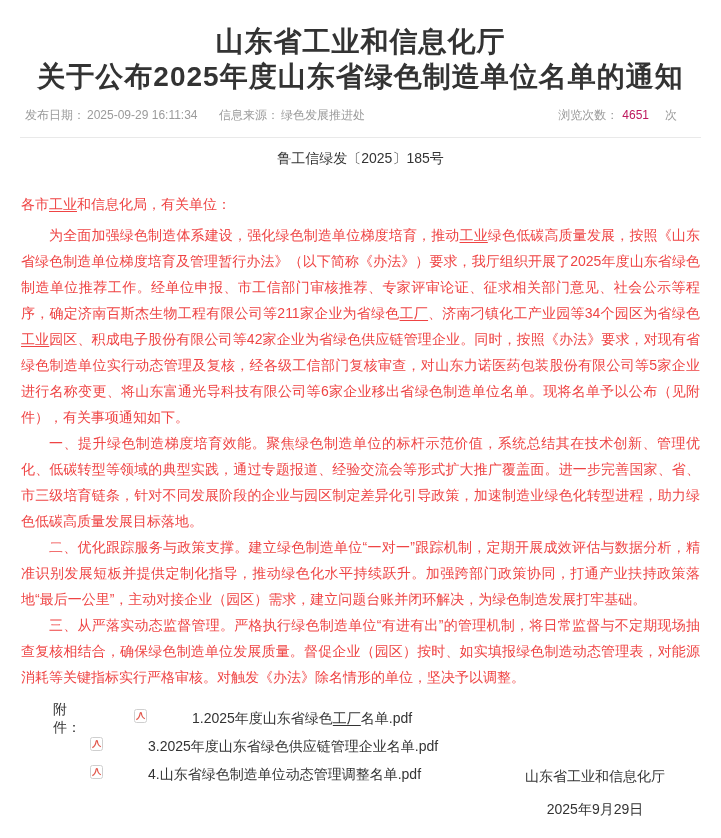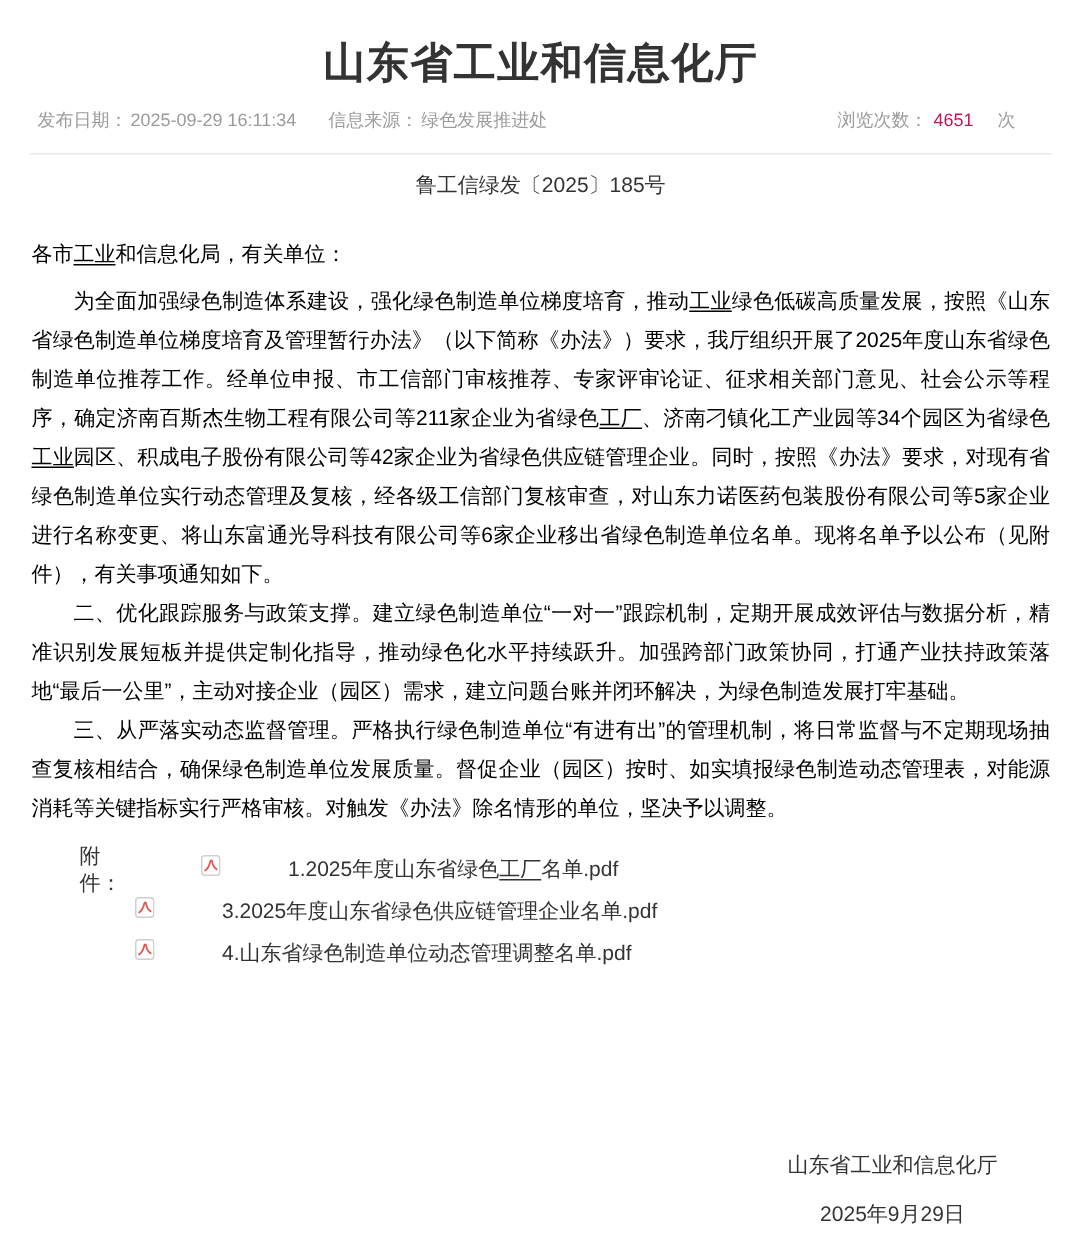--- a/index.html
+++ b/index.html
@@ -51,21 +51,21 @@
     text-align: center;
     font-size: 14px;
     color: #333333;
     line-height: 20px;
   }
 
   .body {
     margin-top: 23px;
     padding: 0 21px;
     font-size: 14px;
-    color: #000000;
+    color: #ef4444;
     line-height: 26px;
     text-align: justify;
   }
   .salutation { margin: 0 0 5px 0; }
   .para { margin: 0; text-indent: 2em; }
   .kw { text-decoration: underline; text-underline-offset: 2px; cursor: pointer; }
 
   .attachments {
     margin-top: 15px;
     padding-left: 53px;
@@ -106,39 +106,41 @@
   }
   .signature .sig-date { margin-top: 13px; }
 </style>
 </head>
 <body>
 
 <div class="page">
 
   <div class="title">
     <div>山东省工业和信息化厅</div>
+    <div>关于公布2025年度山东省绿色制造单位名单的通知</div>
   </div>
 
   <div class="meta">
     <div class="meta-left">
       <span class="m-label">发布日期：</span><span class="m-val">2025-09-29 16:11:34</span>
       <span class="m-label gap">信息来源：</span><span class="m-val">绿色发展推进处</span>
     </div>
     <div class="meta-right">
       <span class="m-label">浏览次数：</span><span class="m-count">4651</span><span class="m-unit">次</span>
     </div>
   </div>
 
   <hr class="divider">
 
   <div class="doc-number">鲁工信绿发〔2025〕185号</div>
 
   <div class="body">
     <p class="salutation"><span>各市</span><span class="kw">工业</span><span>和信息化局，有关单位：</span></p>
     <p class="para"><span>为全面加强绿色制造体系建设，强化绿色制造单位梯度培育，推动</span><span class="kw">工业</span><span>绿色低碳高质量发展，按照《山东省绿色制造单位梯度培育及管理暂行办法》（以下简称《办法》）要求，我厅组织开展了2025年度山东省绿色制造单位推荐工作。经单位申报、市工信部门审核推荐、专家评审论证、征求相关部门意见、社会公示等程序，确定济南百斯杰生物工程有限公司等211家企业为省绿色</span><span class="kw">工厂</span><span>、济南刁镇化工产业园等34个园区为省绿色</span><span class="kw">工业</span><span>园区、积成电子股份有限公司等42家企业为省绿色供应链管理企业。同时，按照《办法》要求，对现有省绿色制造单位实行动态管理及复核，经各级工信部门复核审查，对山东力诺医药包装股份有限公司等5家企业进行名称变更、将山东富通光导科技有限公司等6家企业移出省绿色制造单位名单。现将名单予以公布（见附件），有关事项通知如下。</span></p>
+    <p class="para"><span>一、提升绿色制造梯度培育效能。聚焦绿色制造单位的标杆示范价值，系统总结其在技术创新、管理优化、低碳转型等领域的典型实践，通过专题报道、经验交流会等形式扩大推广覆盖面。进一步完善国家、省、市三级培育链条，针对不同发展阶段的企业与园区制定差异化引导政策，加速制造业绿色化转型进程，助力绿色低碳高质量发展目标落地。</span></p>
     <p class="para"><span>二、优化跟踪服务与政策支撑。建立绿色制造单位“一对一”跟踪机制，定期开展成效评估与数据分析，精准识别发展短板并提供定制化指导，推动绿色化水平持续跃升。加强跨部门政策协同，打通产业扶持政策落地“最后一公里”，主动对接企业（园区）需求，建立问题台账并闭环解决，为绿色制造发展打牢基础。</span></p>
     <p class="para"><span>三、从严落实动态监督管理。严格执行绿色制造单位“有进有出”的管理机制，将日常监督与不定期现场抽查复核相结合，确保绿色制造单位发展质量。督促企业（园区）按时、如实填报绿色制造动态管理表，对能源消耗等关键指标实行严格审核。对触发《办法》除名情形的单位，坚决予以调整。</span></p>
   </div>
 
   <div class="attachments">
     <div class="att-row">
       <span class="att-label">附件：</span>
       <span class="pdf">
         <svg width="13" height="14" viewBox="0 0 13 14">
             <rect x="0.5" y="0.5" width="12" height="13" rx="2" fill="#ffffff" stroke="#cfcfcf"></rect>

